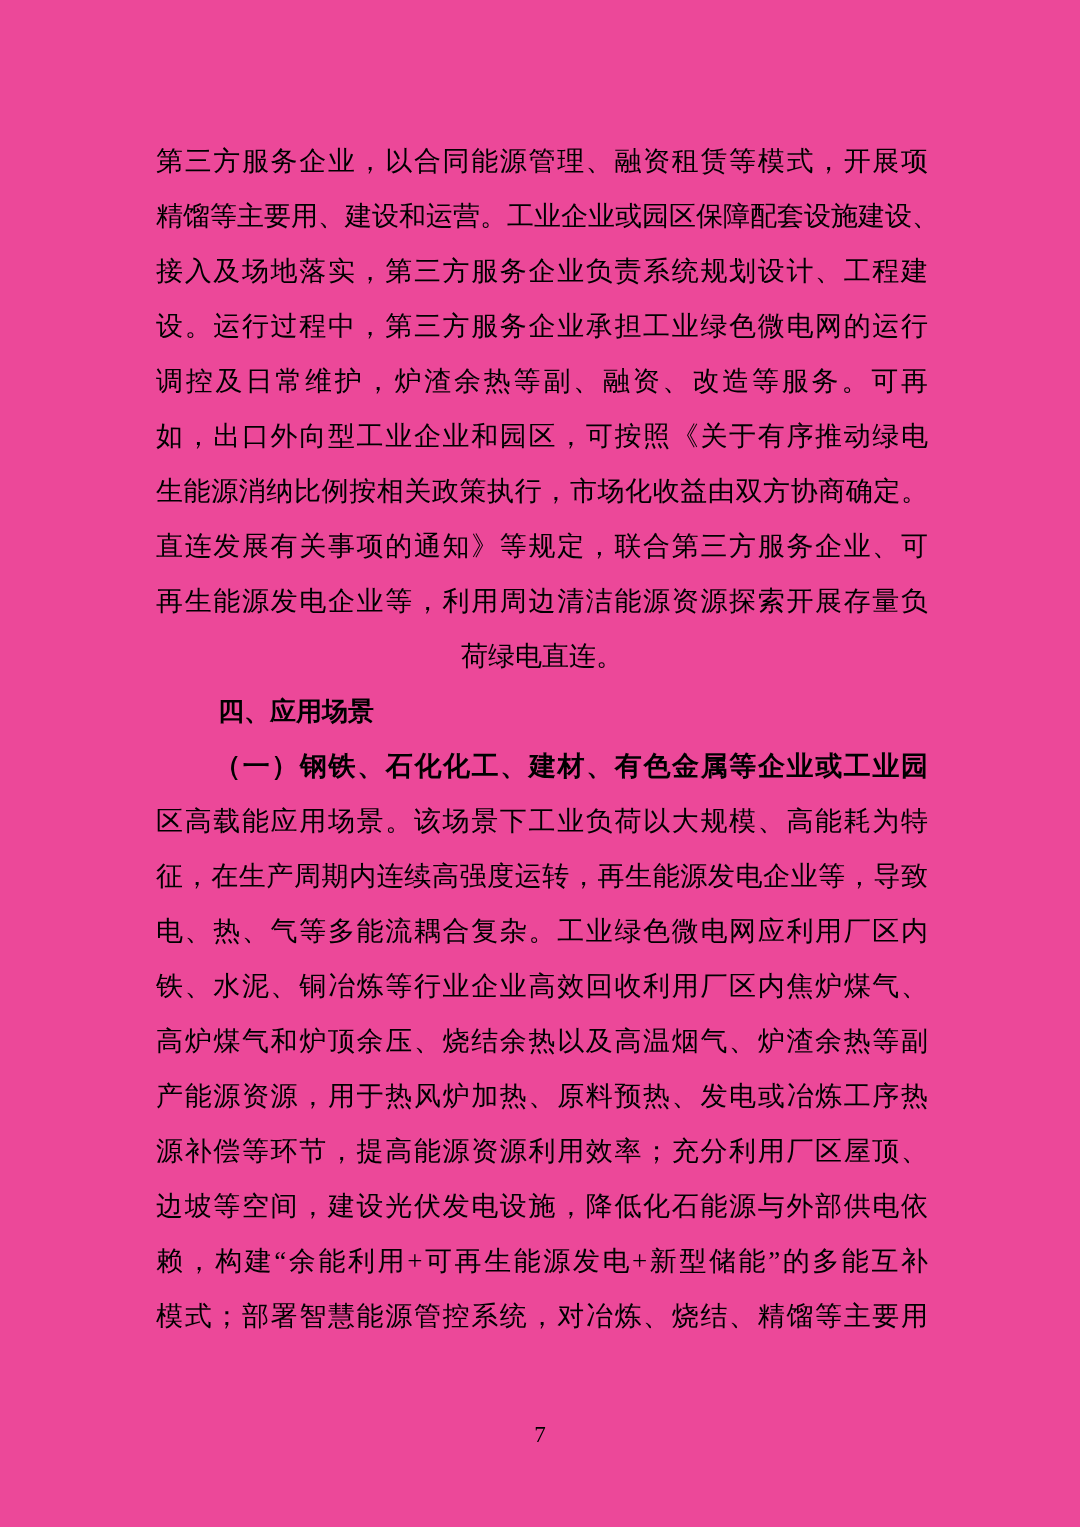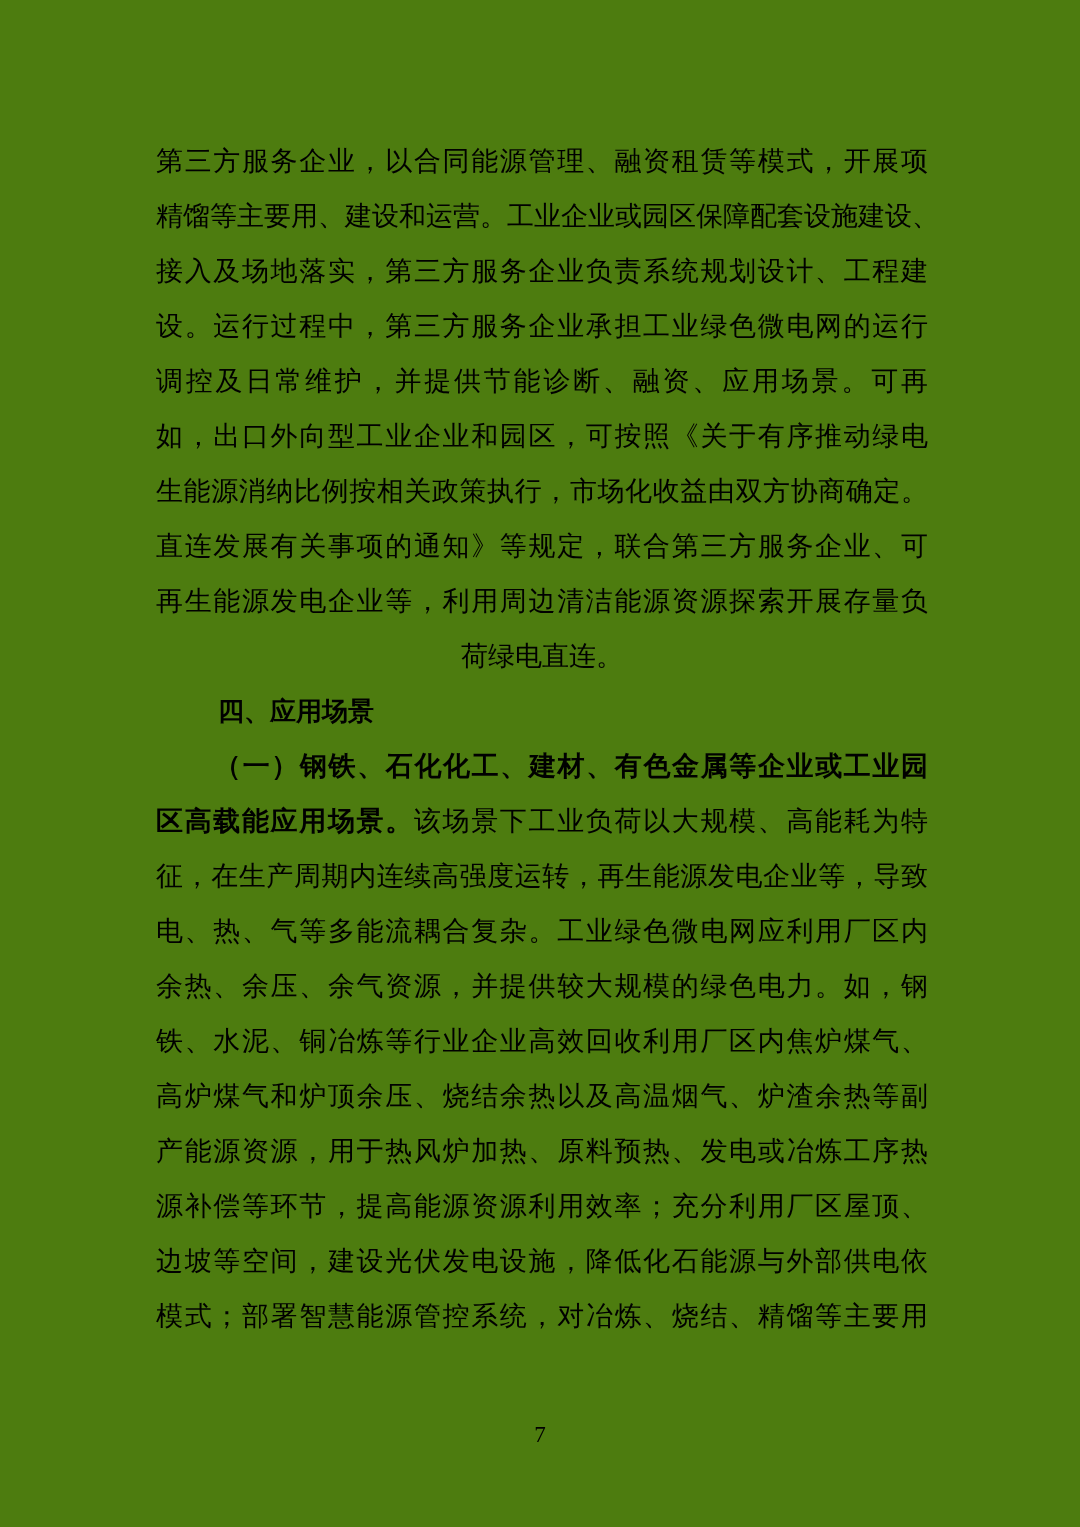--- a/index.html
+++ b/index.html
@@ -4,21 +4,21 @@
 <style>
   html, body {
     margin: 0;
     padding: 0;
     background: #ffffff;
   }
   .page {
     position: relative;
     width: 1080px;
     height: 1527px;
-    background: #4d7c0f;
+    background: #ec4899;
     color: #000000;
     font-family: "Liberation Serif", "DejaVu Serif", serif;
     overflow: hidden;
   }
   .content {
     position: absolute;
     left: 156px;
     top: 134px;
     width: 772px;
   }
@@ -45,21 +45,21 @@
     text-indent: 62px;
     text-align: left;
     text-align-last: auto;
     margin: 0;
   }
   .lead-bold {
     font-weight: 700;
     text-indent: 58px;
   }
   .bold {
-    font-weight: 700;
+    font-weight: 400;
     margin-top: 14px;
   }
   .page-number {
     position: absolute;
     left: 0;
     top: 1420px;
     width: 100%;
     text-align: center;
     font-size: 23px;
     line-height: 30px;
@@ -69,39 +69,39 @@
 </head>
 <body>
 
 <div class="page">
   <div class="content">
 
     <div class="line">第三方服务企业，以合同能源管理、融资租赁等模式，开展项</div>
     <div class="line">精馏等主要用、建设和运营。工业企业或园区保障配套设施建设、</div>
     <div class="line">接入及场地落实，第三方服务企业负责系统规划设计、工程建</div>
     <div class="line">设。运行过程中，第三方服务企业承担工业绿色微电网的运行</div>
-    <div class="line">调控及日常维护，并提供节能诊断、融资、应用场景。可再</div>
+    <div class="line">调控及日常维护，炉渣余热等副、融资、改造等服务。可再</div>
     <div class="line">如，出口外向型工业企业和园区，可按照《关于有序推动绿电</div>
     <div class="line">生能源消纳比例按相关政策执行，市场化收益由双方协商确定。</div>
     <div class="line">直连发展有关事项的通知》等规定，联合第三方服务企业、可</div>
     <div class="line">再生能源发电企业等，利用周边清洁能源资源探索开展存量负</div>
     <div class="line para-end">荷绿电直连。</div>
 
     <h2 class="heading">四、应用场景</h2>
 
     <div class="line lead-bold">（一）钢铁、石化化工、建材、有色金属等企业或工业园</div>
 
     <div class="line"><span class="bold">区高载能应用场景。</span><span>该场景下工业负荷以大规模、高能耗为特</span></div>
 
     <div class="line">征，在生产周期内连续高强度运转，再生能源发电企业等，导致</div>
     <div class="line">电、热、气等多能流耦合复杂。工业绿色微电网应利用厂区内</div>
-    <div class="line">余热、余压、余气资源，并提供较大规模的绿色电力。如，钢</div>
     <div class="line">铁、水泥、铜冶炼等行业企业高效回收利用厂区内焦炉煤气、</div>
     <div class="line">高炉煤气和炉顶余压、烧结余热以及高温烟气、炉渣余热等副</div>
     <div class="line">产能源资源，用于热风炉加热、原料预热、发电或冶炼工序热</div>
     <div class="line">源补偿等环节，提高能源资源利用效率；充分利用厂区屋顶、</div>
     <div class="line">边坡等空间，建设光伏发电设施，降低化石能源与外部供电依</div>
+    <div class="line">赖，构建“余能利用+可再生能源发电+新型储能”的多能互补</div>
     <div class="line">模式；部署智慧能源管控系统，对冶炼、烧结、精馏等主要用</div>
 
   </div>
 
   <div class="page-number">7</div>
 </div>
 
 </body></html>

